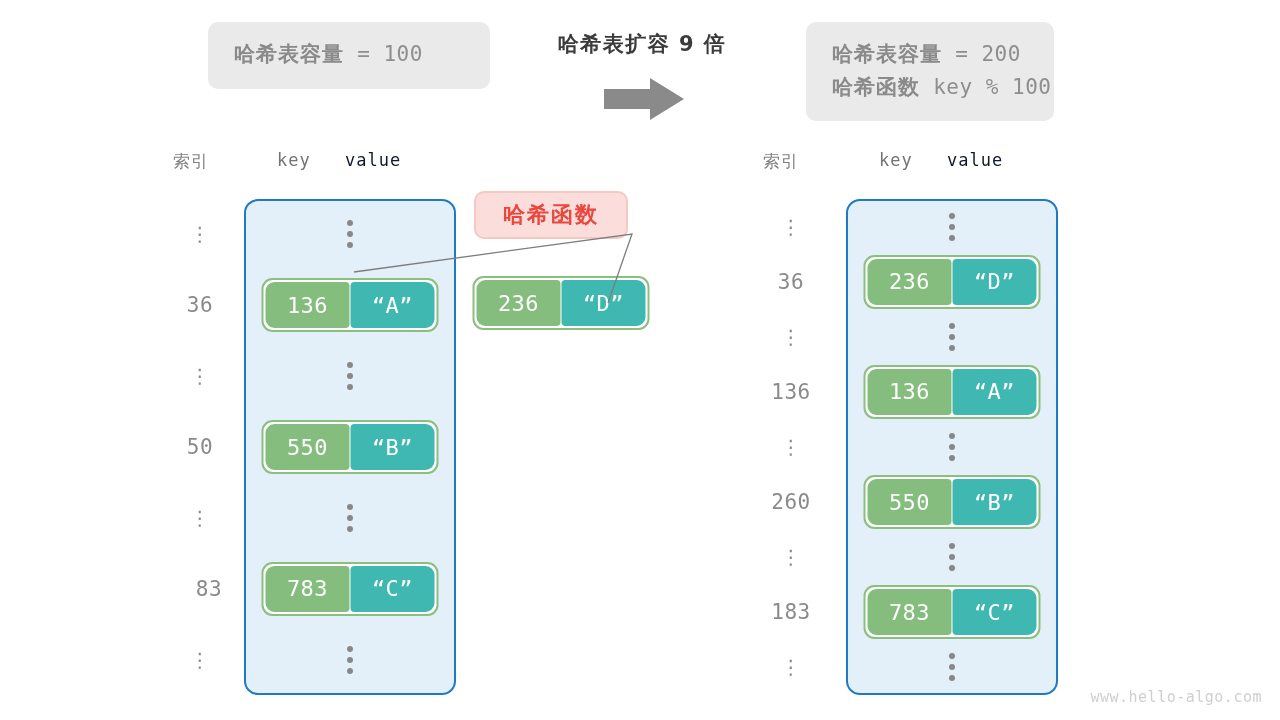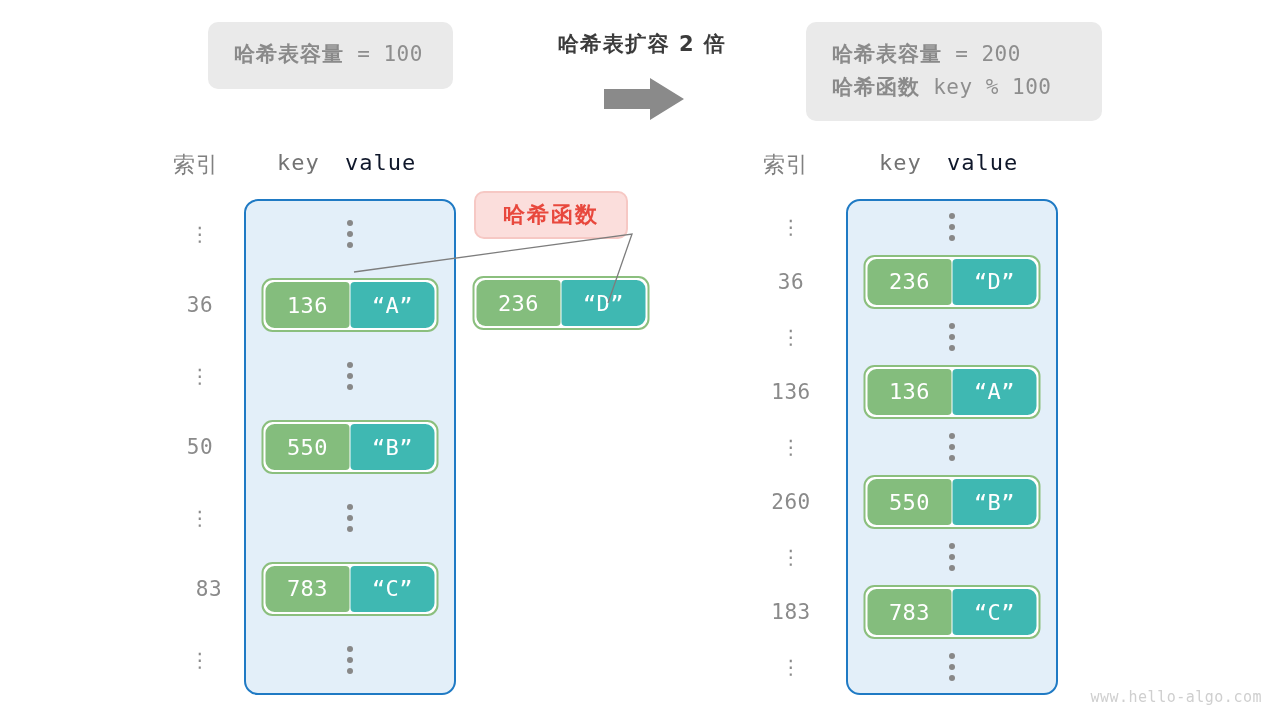--- a/index.html
+++ b/index.html
@@ -31,22 +31,22 @@
     letter-spacing: 0.5px;
     white-space: nowrap;
     line-height: 1.55;
   }
   .info-line .cjk {
     font-family: "DejaVu Sans", "Liberation Sans", sans-serif;
     font-weight: bold;
     color: #8a8a8a;
     letter-spacing: 1px;
   }
-  #info-left  { left: 208px; top: 22px;  width: 245px; }
-  #info-right { left: 806px; top: 22px;  width: 296px; }
+  #info-left  { left: 208px; top: 22px;  width: 282px; }
+  #info-right { left: 806px; top: 22px;  width: 248px; }
 
   
   #transform-title {
     position: absolute;
     left: 530px;
     top: 30px;
     width: 224px;
     text-align: center;
     font-size: 21px;
     font-weight: bold;
@@ -59,21 +59,21 @@
     left: 604px;
     top: 78px;
     width: 80px;
     height: 42px;
   }
 
   
   .col-header {
     position: absolute;
     font-family: "DejaVu Sans Mono", "Liberation Mono", monospace;
-    font-size: 22px;
+    font-size: 17px;
     letter-spacing: 1px;
     white-space: nowrap;
   }
   .hdr-index { color: #808080; font-family: "DejaVu Sans", "Liberation Sans", sans-serif; }
   .hdr-key   { color: #737373; }
   .hdr-value { color: #0f172a; }
 
   
   .table-box {
     position: absolute;
@@ -193,21 +193,21 @@
 </head>
 <body>
 
 <div class="info-box" id="info-left">
   <div class="info-line">
     <span class="cjk">哈希表容量</span>
     <span>=  100</span>
   </div>
 </div>
 
-<div id="transform-title">哈希表扩容 2 倍</div>
+<div id="transform-title">哈希表扩容 9 倍</div>
 <svg id="transform-arrow" viewBox="0 0 80 42">
   <polygon points="0,11 46,11 46,0 80,21 46,42 46,31 0,31" fill="#8a8a8a"></polygon>
 </svg>
 
 <div class="info-box" id="info-right">
   <div class="info-line">
     <span class="cjk">哈希表容量</span>
     <span>=  200</span>
   </div>
   <div class="info-line">

